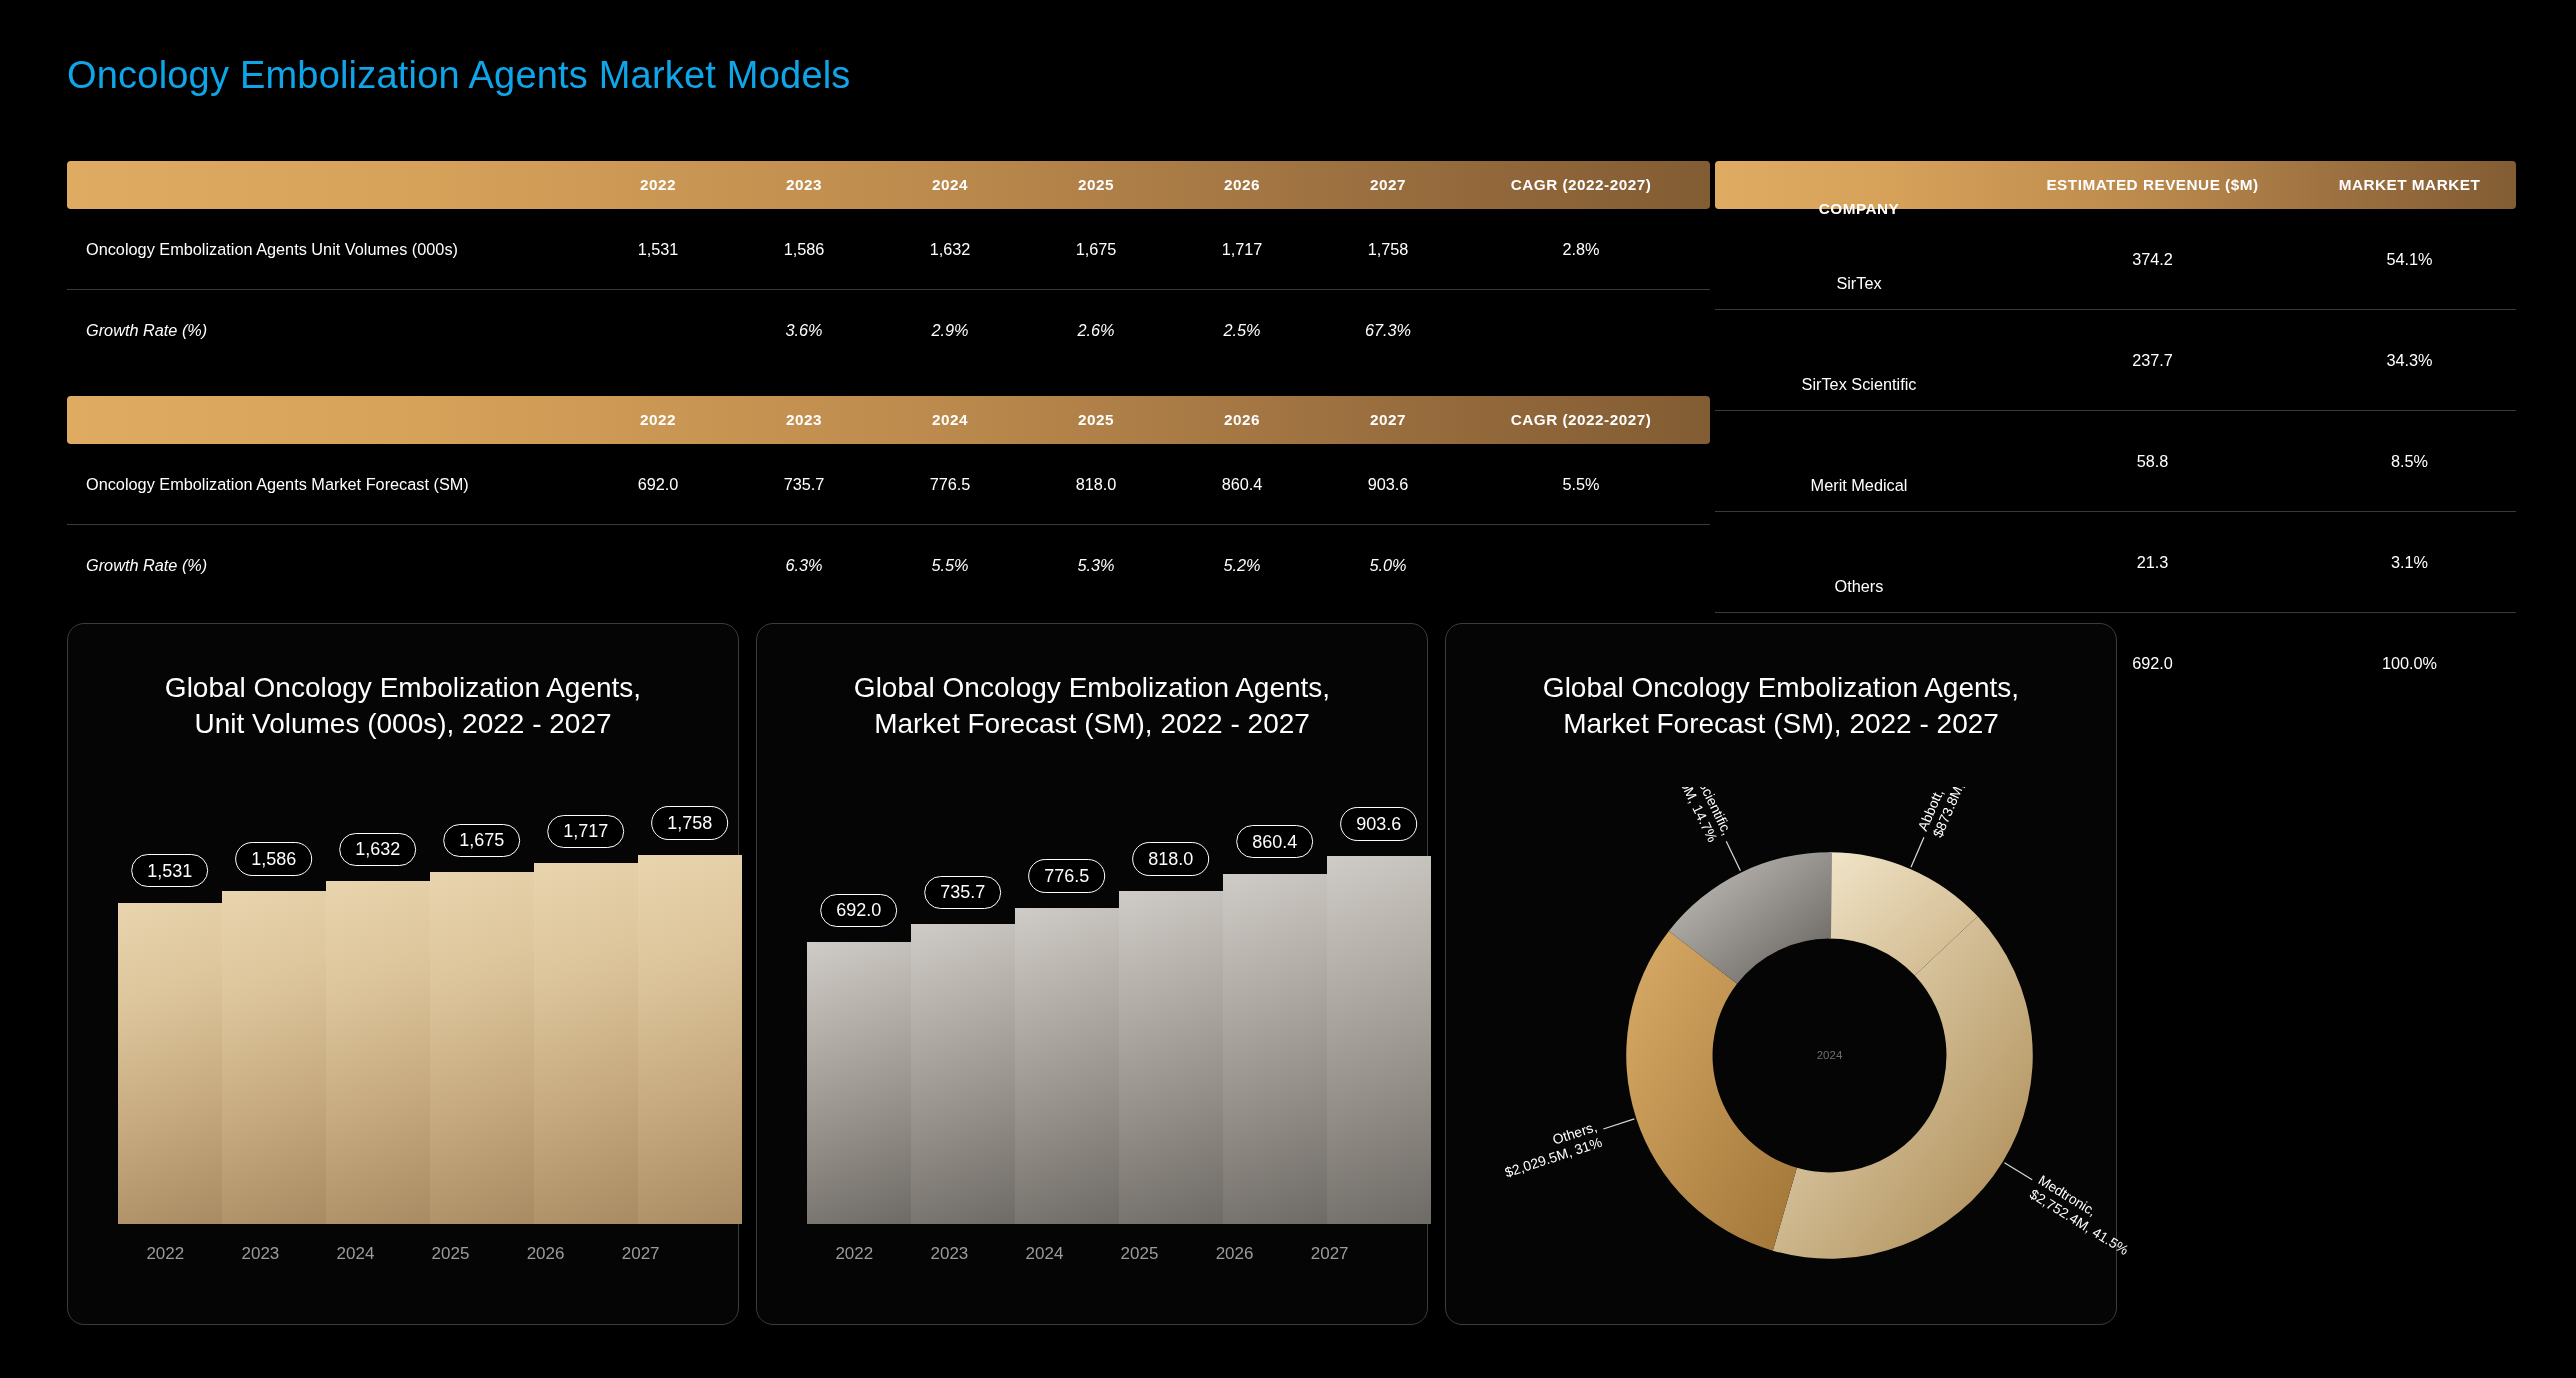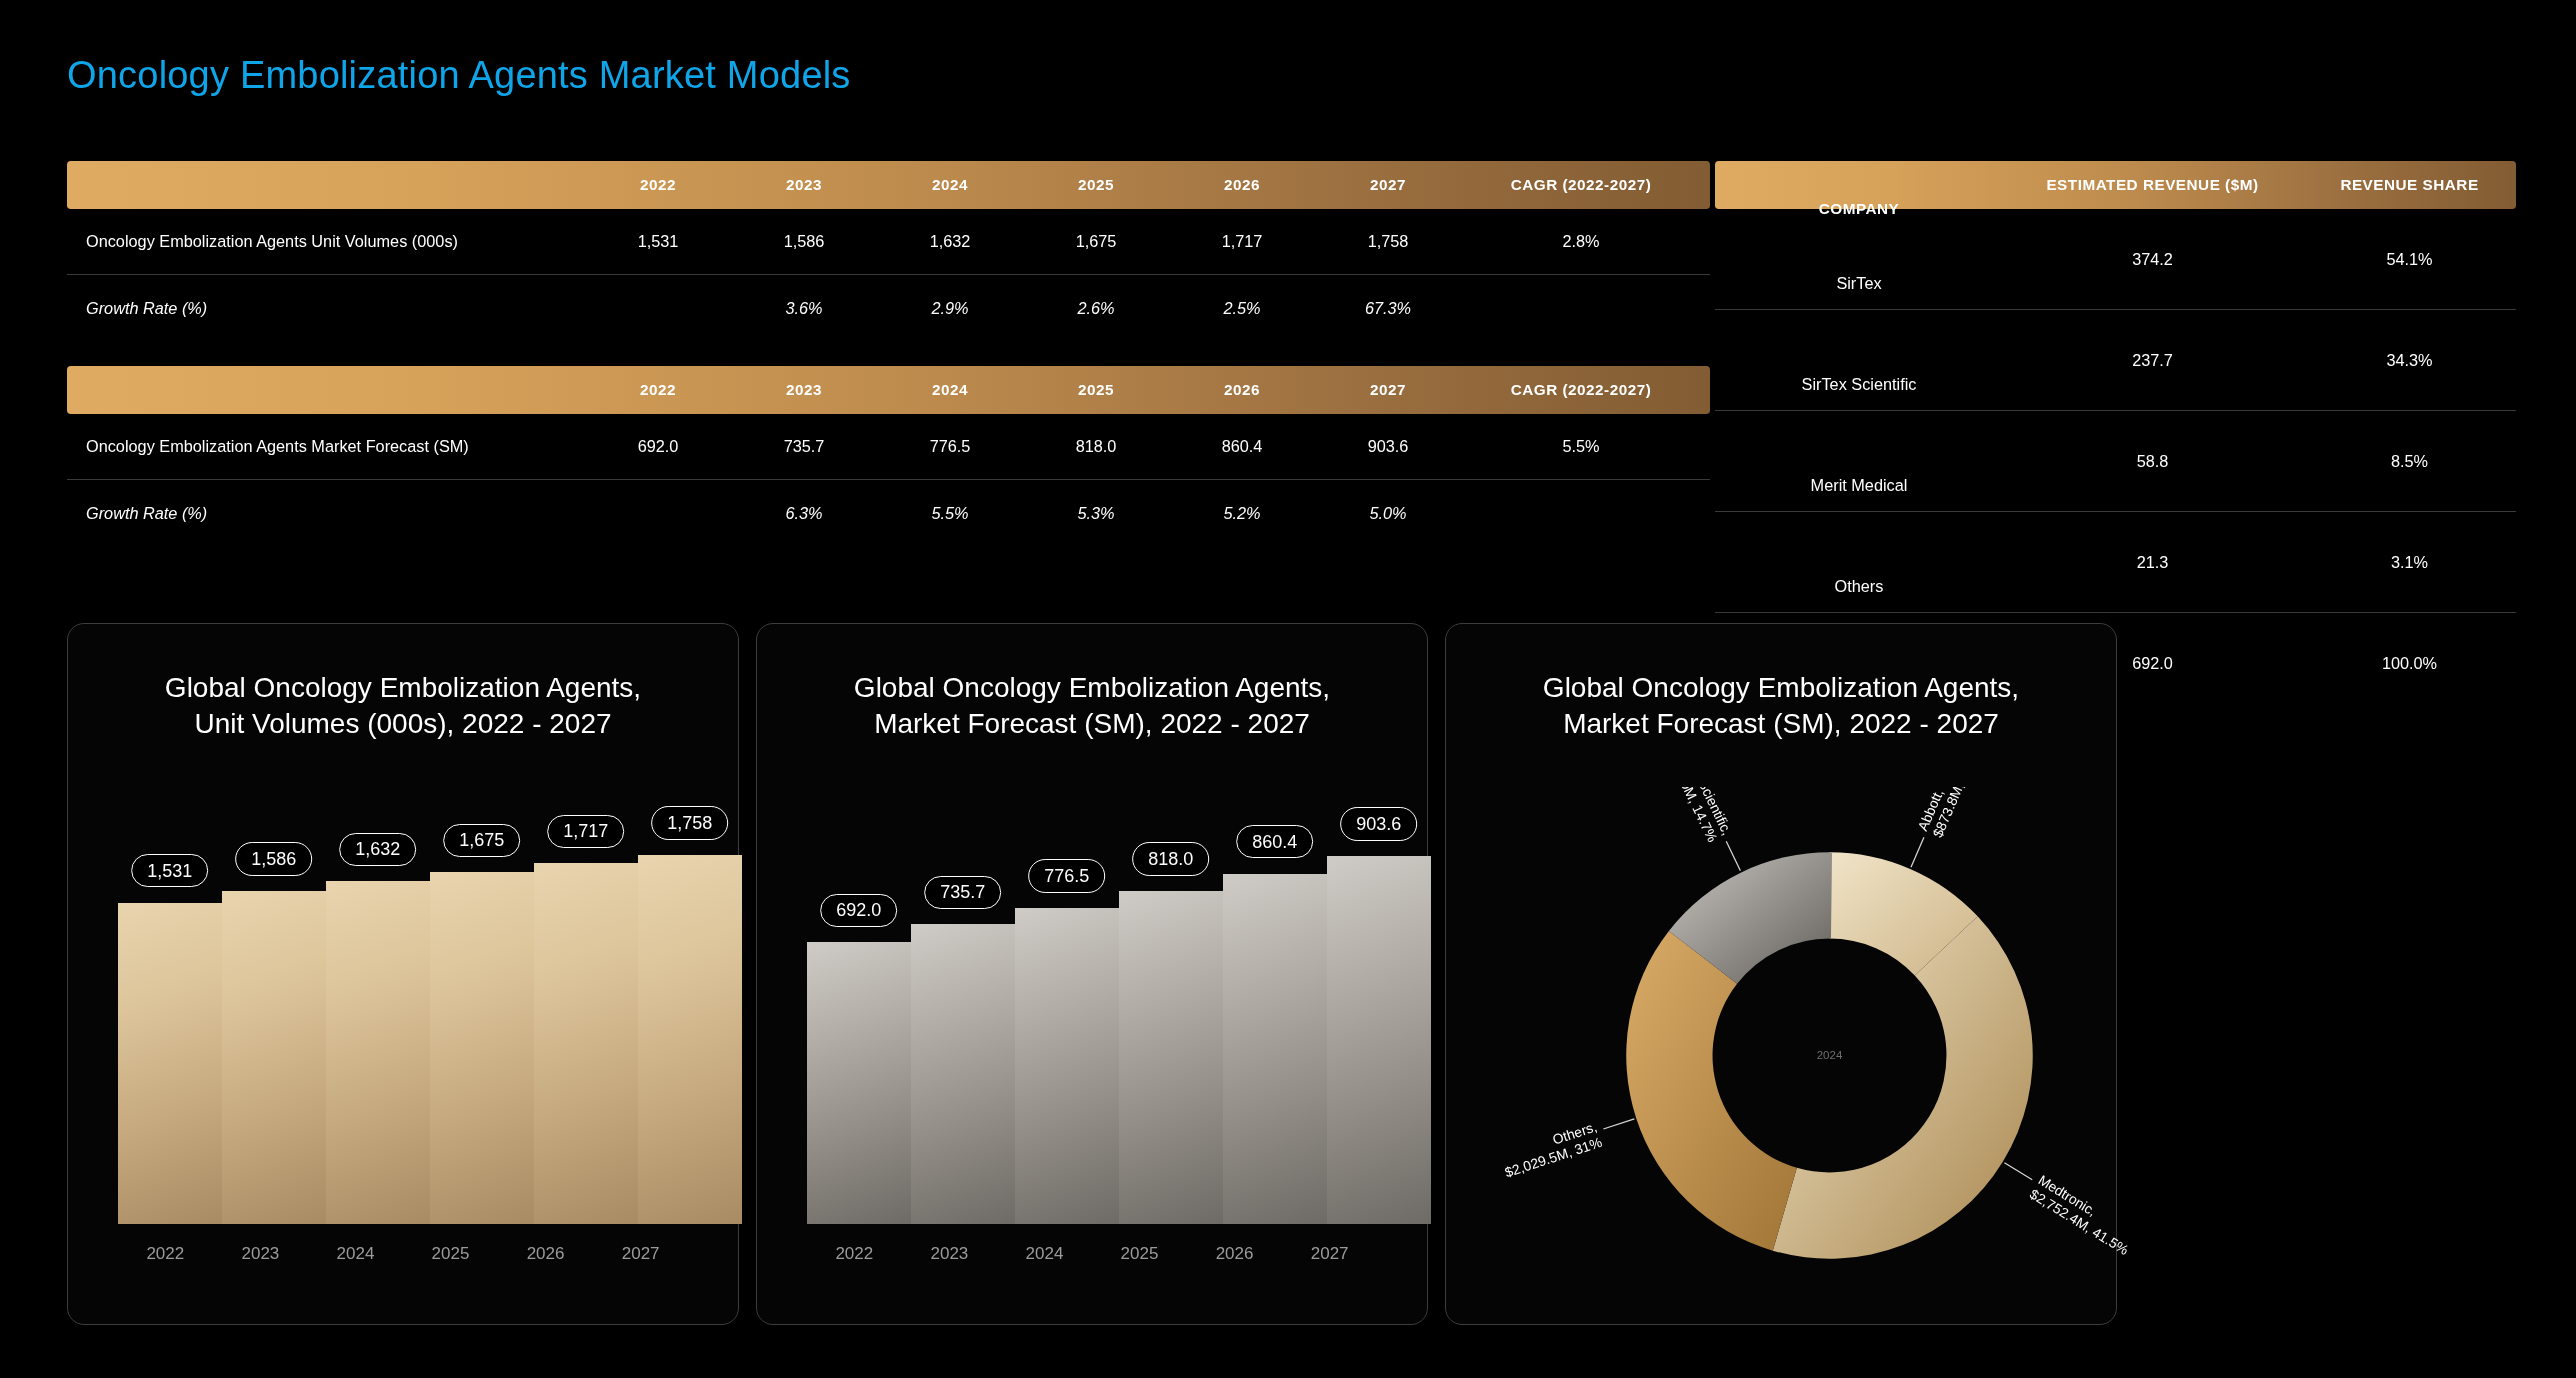--- a/index.html
+++ b/index.html
@@ -29,21 +29,21 @@
   }
 
   .hdr .cell, .row .cell{ text-align:center; }
   .hdr .cell{
     font-size:15.3px; font-weight:700; color:#fff;
     letter-spacing:0.5px;
   }
   .hdr .cell-label{ flex:0 0 518px; }
 
   .row{
-    height:66px; display:flex; align-items:center;
+    height:81px; display:flex; align-items:center;
     border-bottom:1px solid #3a3a3a;
   }
   .row.no-line{ border-bottom:none;font-style:italic; }
   .row .cell-label{
     flex:0 0 518px; text-align:left; padding-left:19px;
     font-size:16.3px; color:#ffffff; font-weight:400;
   }
   .row .cell{
     font-size:16.3px; color:#ffffff; font-weight:400;
   }
@@ -201,21 +201,21 @@
         <div class="cell colY">5.0%</div>
         <div class="cell colC"></div>
       </div>
     </div>
   </div>
 
   <div class="tables-right">
     <div class="hdr">
       <div class="cell rcol-company">COMPANY</div>
       <div class="cell rcol-rev">ESTIMATED REVENUE ($M)</div>
-      <div class="cell rcol-share">REVENUE SHARE</div>
+      <div class="cell rcol-share">MARKET MARKET</div>
     </div>
 
     <div class="row">
       <div class="cell rcol-company">SirTex</div>
       <div class="cell rcol-rev">374.2</div>
       <div class="cell rcol-share">54.1%</div>
     </div>
     <div class="row">
       <div class="cell rcol-company">SirTex Scientific</div>
       <div class="cell rcol-rev">237.7</div>

